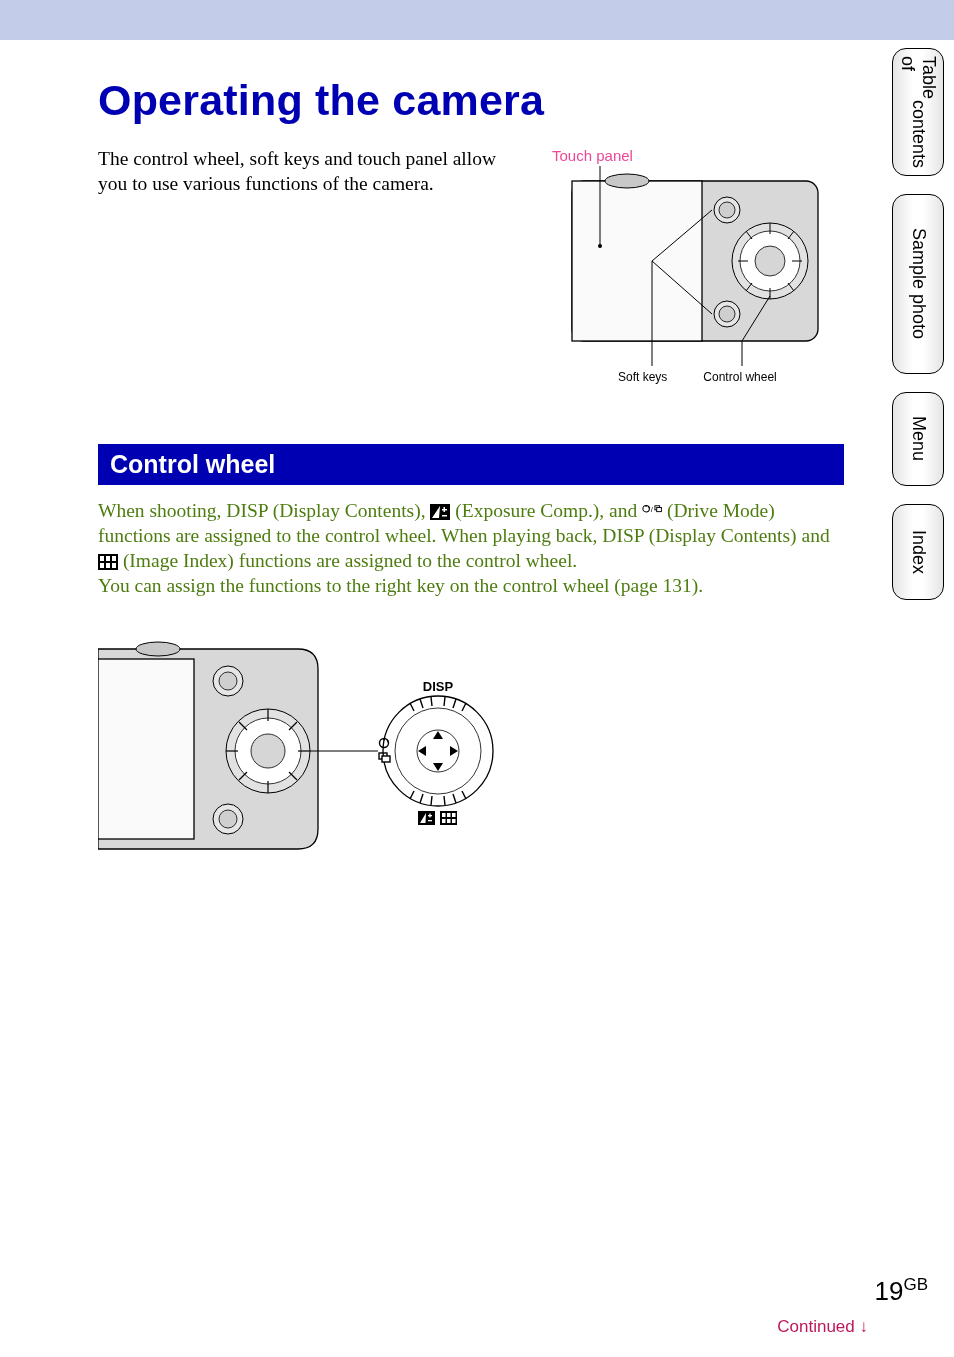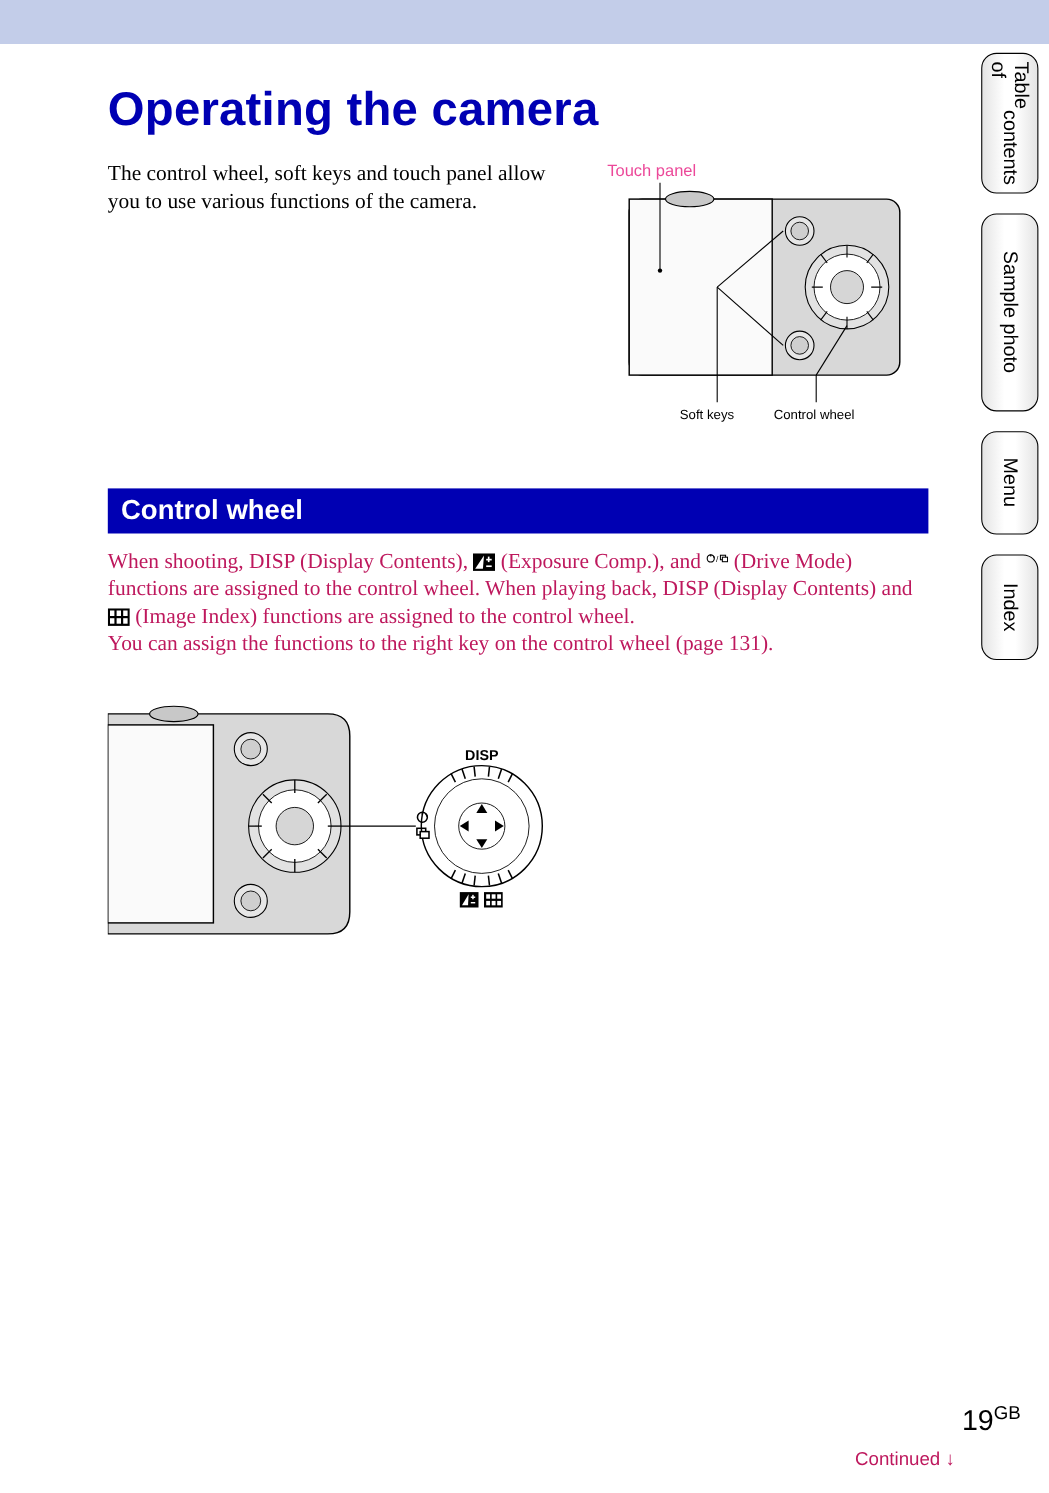--- a/index.html
+++ b/index.html
@@ -71,21 +71,21 @@
     font-family: Arial, Helvetica, sans-serif;
     font-weight: bold;
     font-size: 25px;
     padding: 6px 12px;
     margin-top: 60px;
     margin-bottom: 14px;
   }
   .body-para {
     font-size: 19.5px;
     line-height: 1.28;
-    color: #be185d;
+    color: #4d7c0f;
   }
   .inline-icon {
     display: inline-block;
     vertical-align: -3px;
     width: 20px;
     height: 16px;
   }
   .inline-icon svg { display: block; }
 
   .second-diagram {

